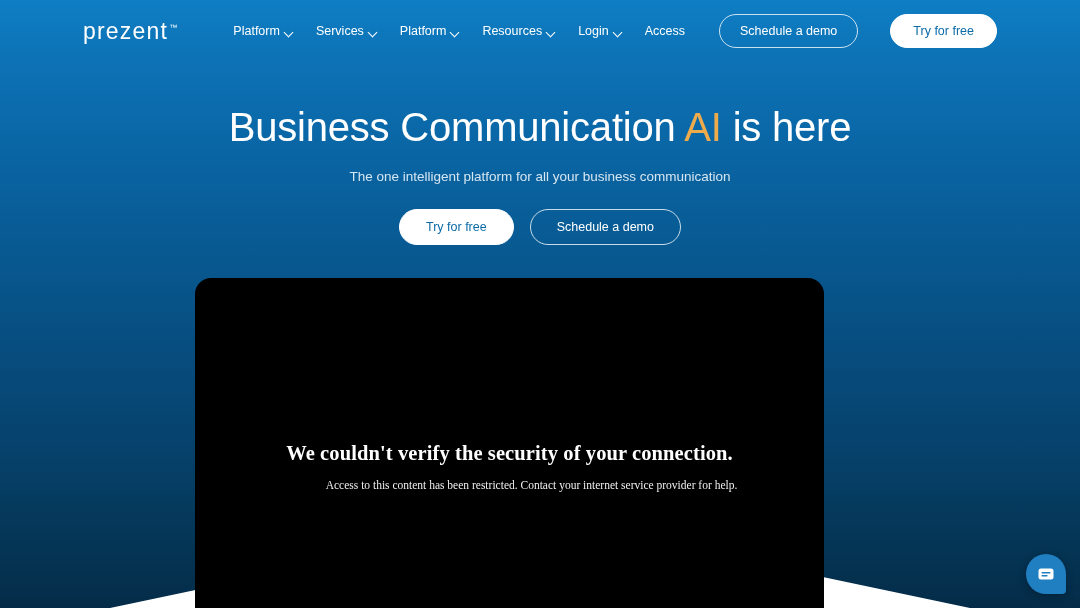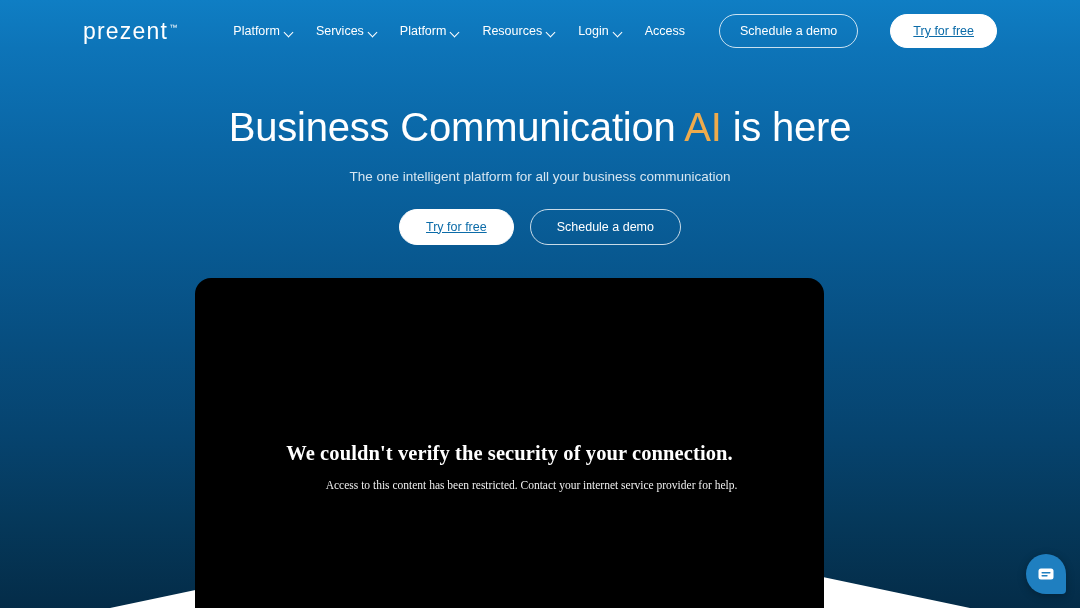--- a/index.html
+++ b/index.html
@@ -104,21 +104,20 @@
   }
   .btn-outline {
     border:1px solid rgba(255,255,255,.78);
     color:#ffffff;
     background:transparent;
   }
   .btn-solid {
     background:#ffffff;
     color:#0b6ba8;
     border:1px solid #ffffff;
-    text-decoration:underline;
   }
 
   .nav .btn-outline { padding:9px 20px; margin-left:12px; }
   .nav .btn-solid   { padding:9px 22px; margin-left:10px; }
 
   
   .hero {
     position:absolute;
     top:104px; left:0; right:0;
     text-align:center;

